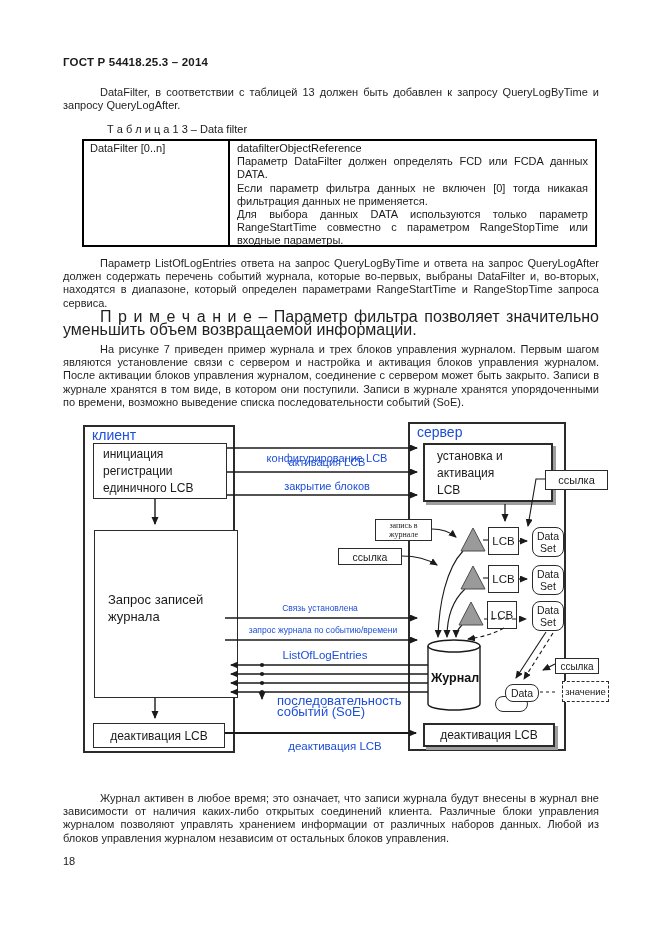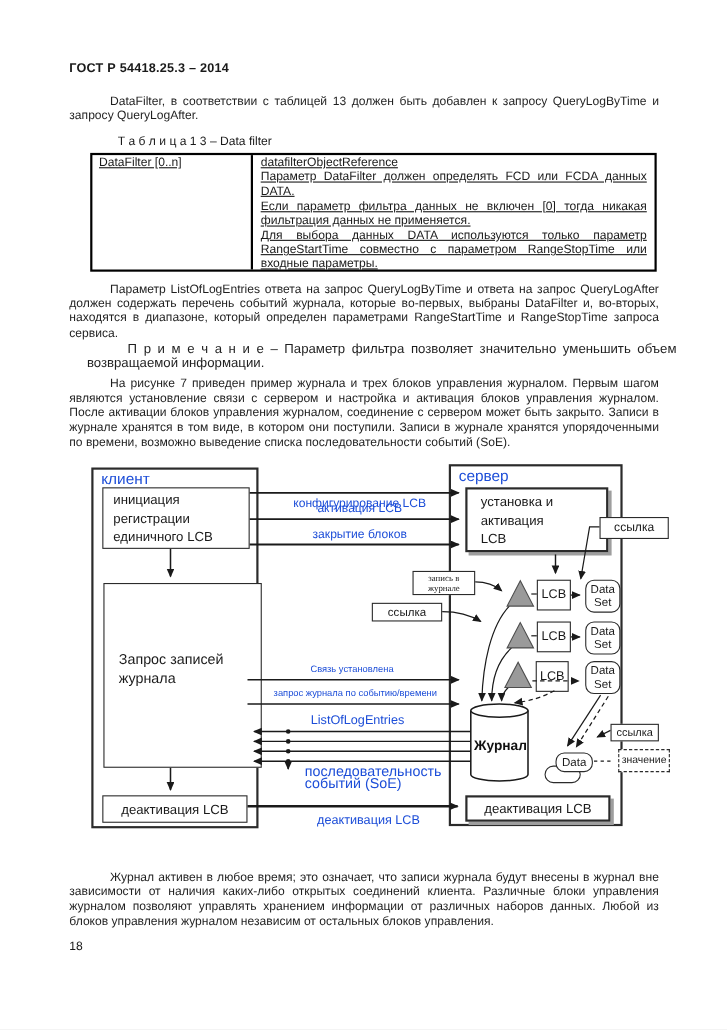--- a/index.html
+++ b/index.html
@@ -1,24 +1,24 @@
 <!DOCTYPE html>
 <html><head>
 <meta charset="utf-8">
 <style>
   html,body{margin:0;padding:0;background:#fff;}
   .page{position:relative;width:661px;height:936px;background:#ffffff;outline:1px solid #c9c9c9;
         font-family:"Liberation Sans", sans-serif;color:#1a1a1a;overflow:hidden;}
   .para{position:absolute;left:63px;width:536px;font-size:11px;line-height:13.2px;
         text-align:justify;text-indent:37px;color:#1f1f1f;}
-  .note{font-size:12px;line-height:12.6px;margin-left:16px;}
+  .note{font-size:16px;line-height:12.6px;}
   .hdr{position:absolute;left:63px;top:56px;font-size:11.5px;font-weight:bold;letter-spacing:.2px;text-align:right;}
   .tcap{position:absolute;left:107px;top:123px;font-size:11px;}
   .tbl{position:absolute;left:82px;top:139px;width:515px;height:108px;border:2px solid #000;
-       box-sizing:border-box;display:flex;background:#fff;text-decoration:underline;}
+       box-sizing:border-box;display:flex;background:#fff;}
   .tcl{width:146px;border-right:2px solid #000;box-sizing:border-box;padding:1px 6px;
        font-size:11px;line-height:13.2px;}
   .tcr{flex:1;padding:1px 7px;font-size:11px;line-height:13.2px;}
   .just{text-align:justify;}
   .fig{position:absolute;left:0;top:0;width:661px;height:936px;}
   .b{position:absolute;box-sizing:border-box;background:#fff;border:1.5px solid #2b2b2b;}
   .big{border-width:2px;background:transparent;}
   .shadowed{border-width:2px;box-shadow:3px 3px 0 0 #9e9e9e;}
   .ctr{display:flex;align-items:center;justify-content:center;text-align:center;}
   .lbl{position:absolute;white-space:nowrap;color:#1d4ed8;}

